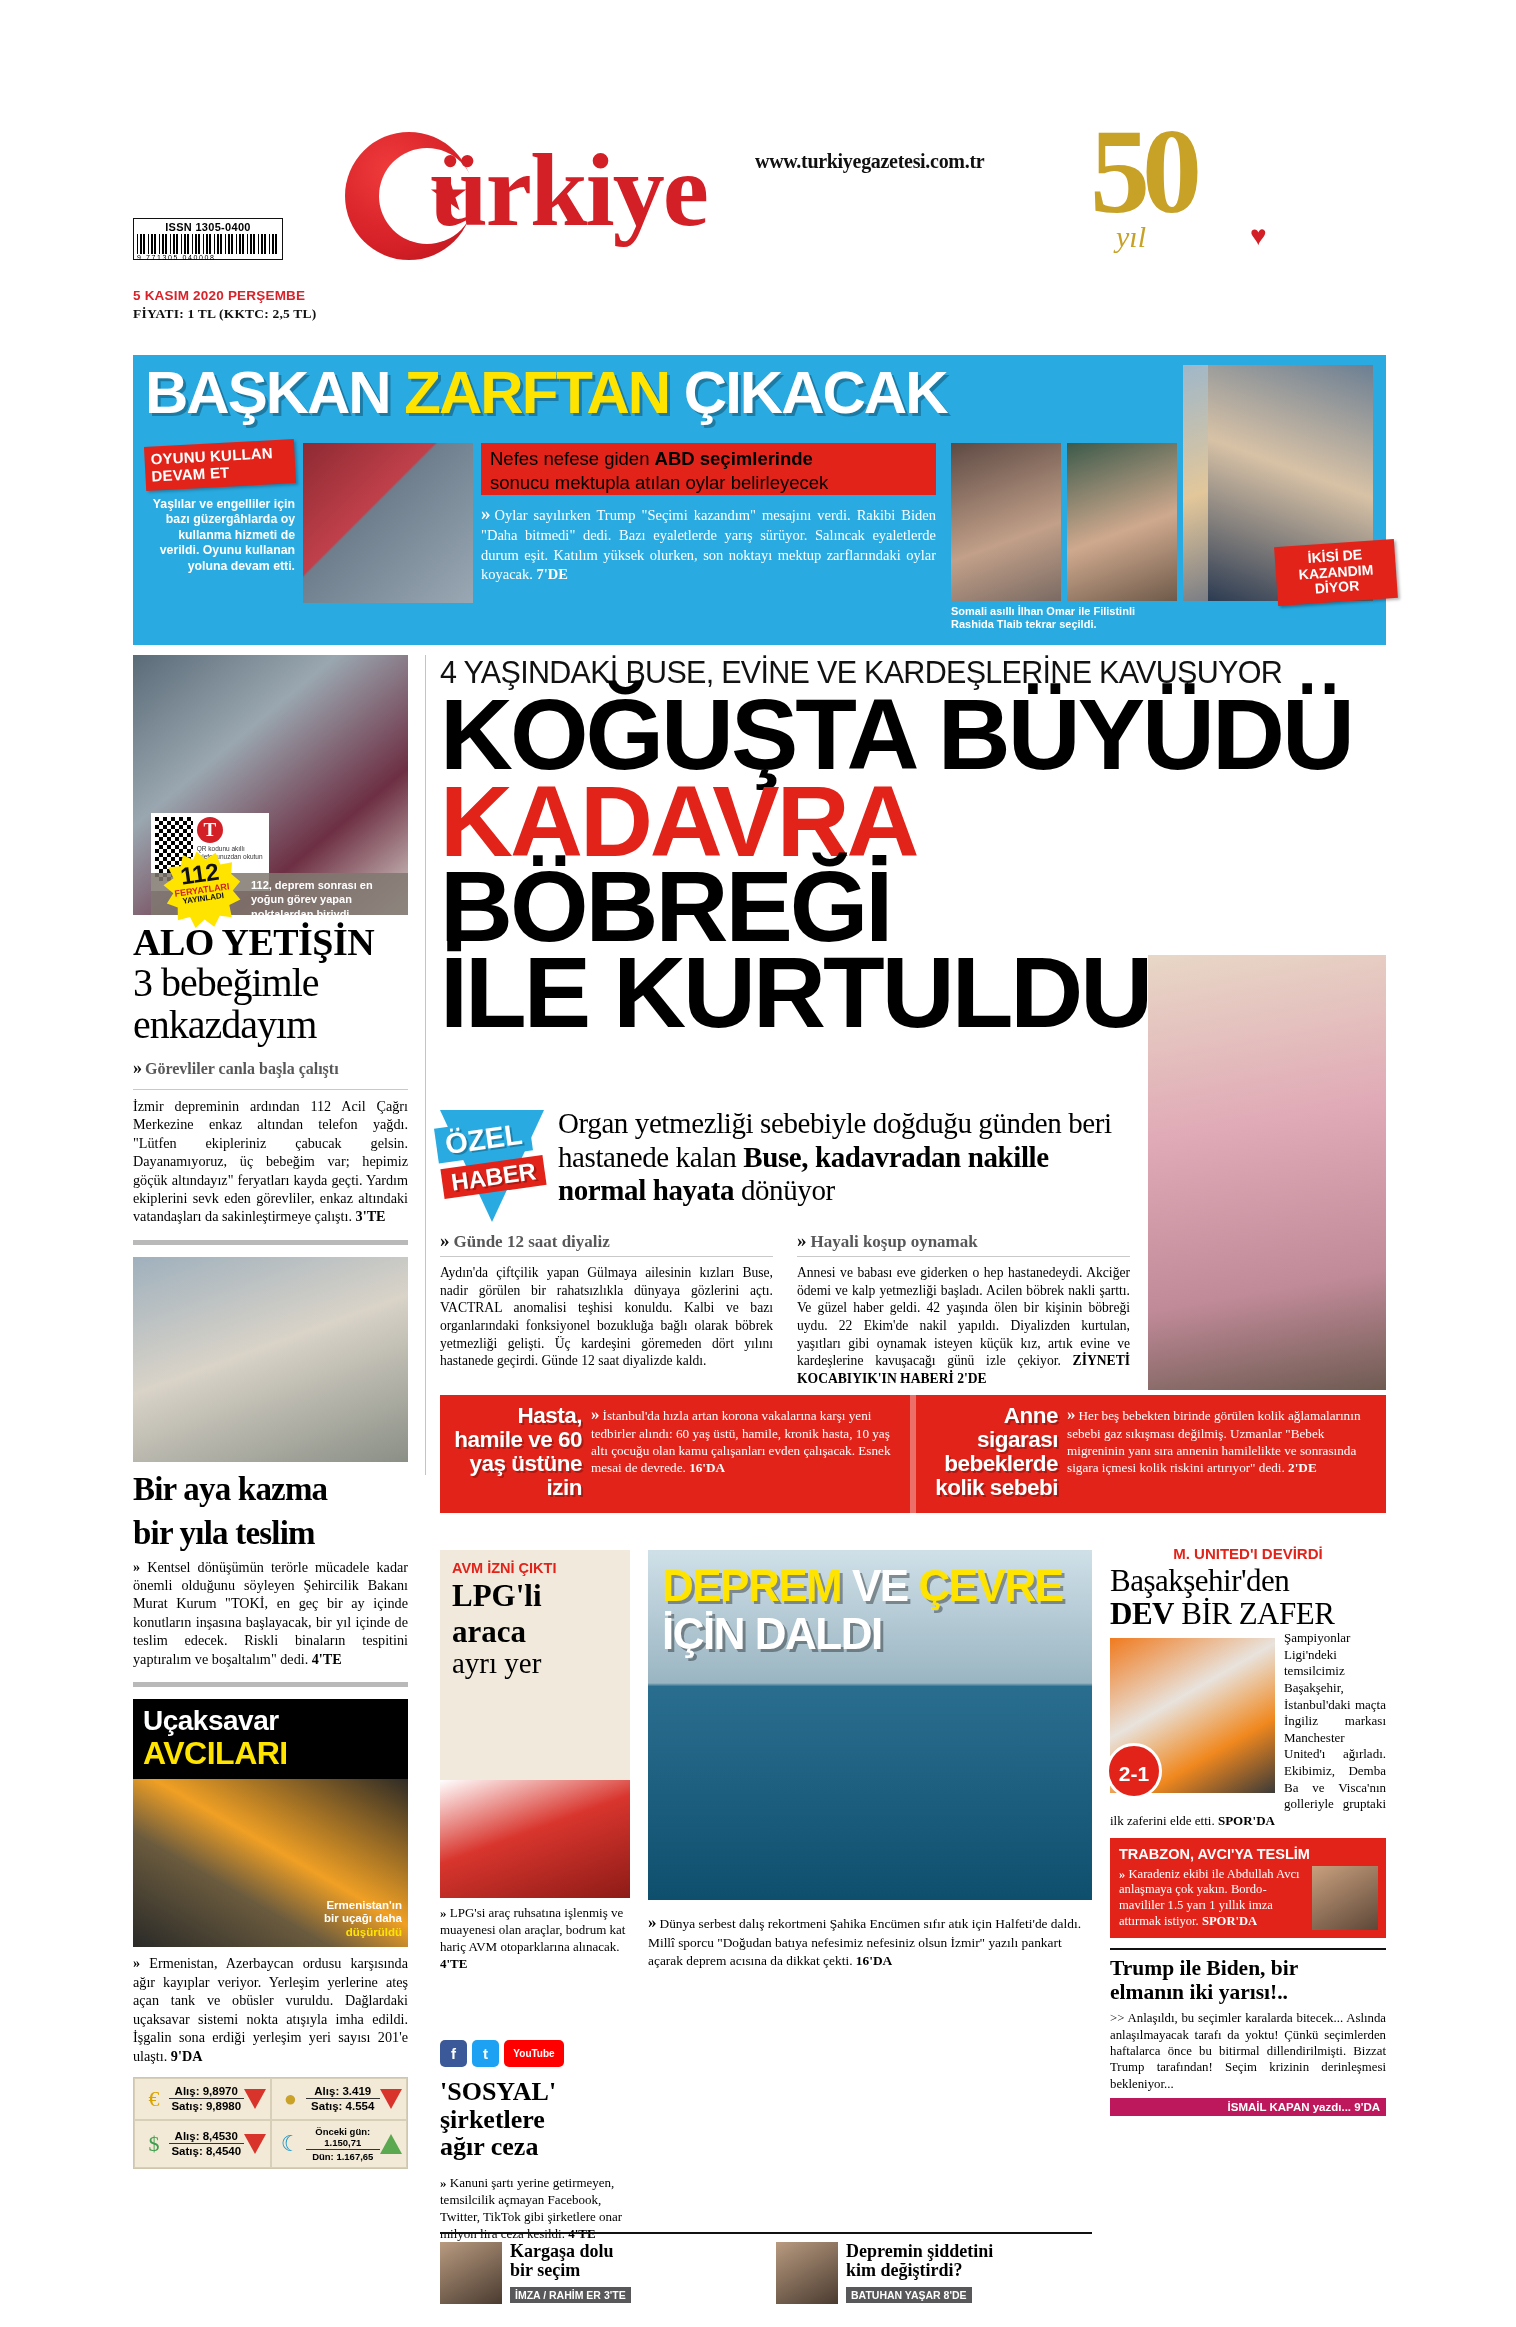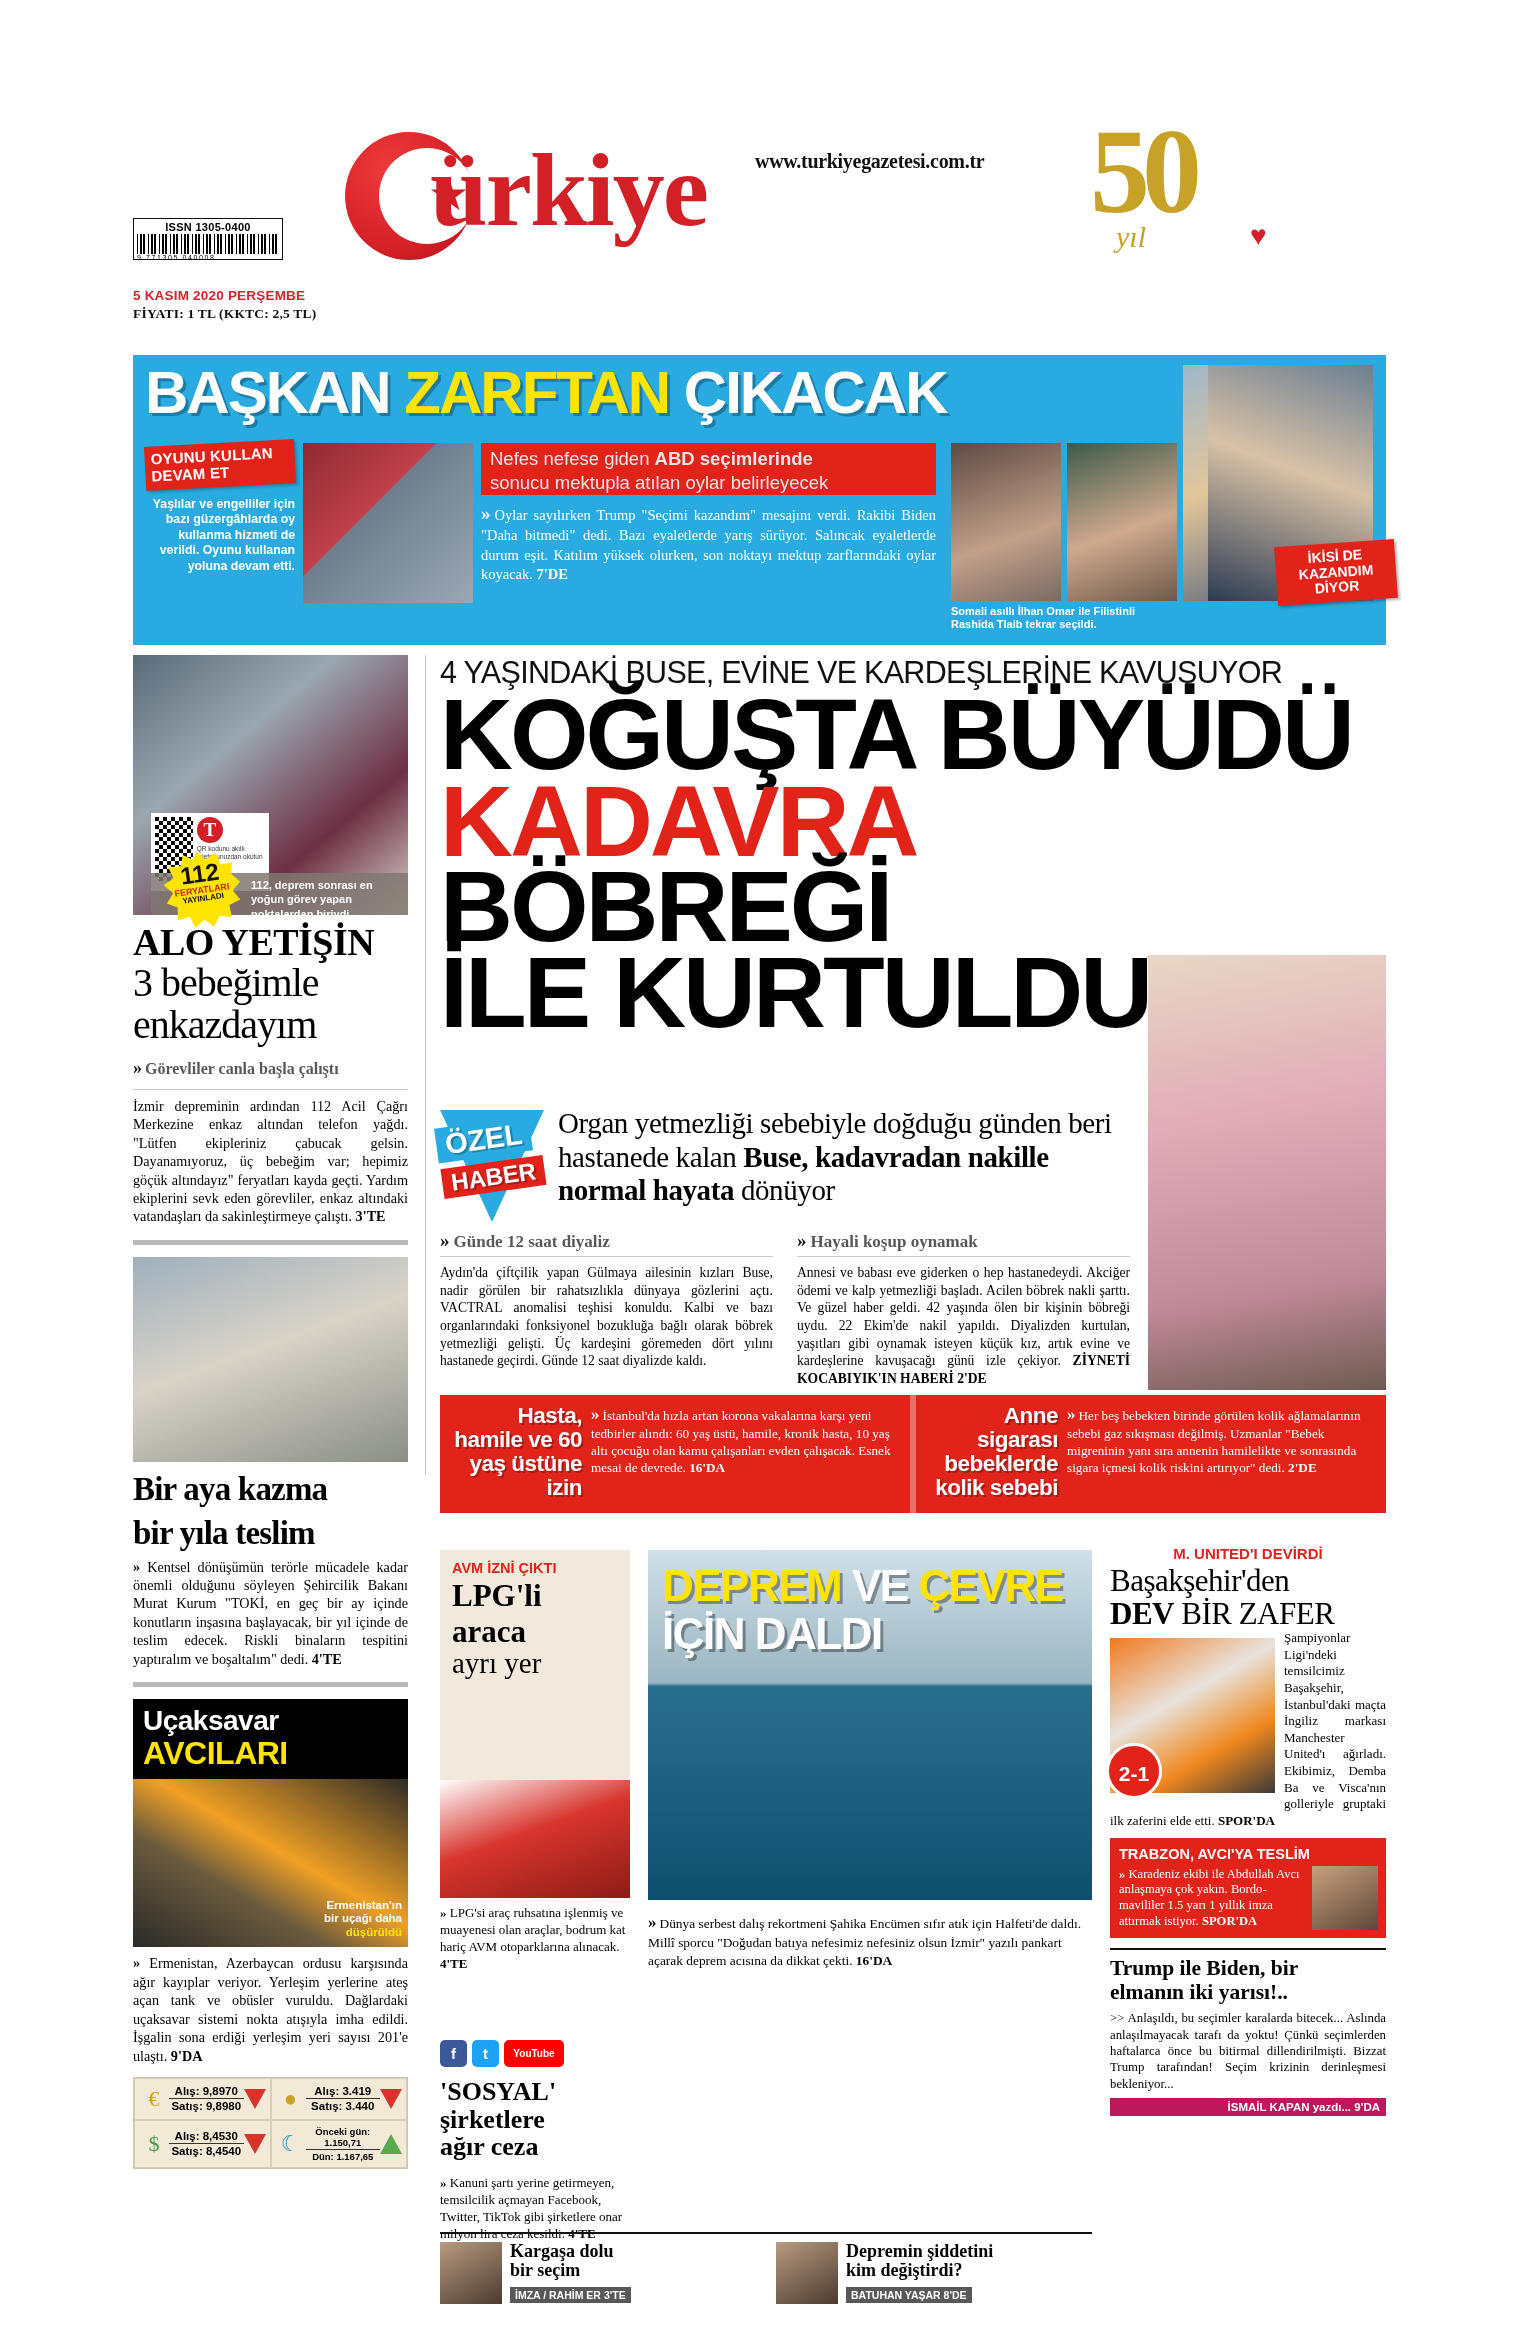--- a/index.html
+++ b/index.html
@@ -71,21 +71,21 @@
   }
   .oyunu-text {
     margin-top:10px; color:#fff; text-align:right; font-family:"Liberation Sans",sans-serif;
     font-size:12.3px; font-weight:700; line-height:1.26;
   }
   .ph { background:#b9c7cf; position:absolute; overflow:hidden; }
   .ph-car { left:170px; top:88px; width:170px; height:160px;
      background:linear-gradient(135deg,#8e2a33 0%,#c0404a 40%,#6e7e8c 41%,#9aa8b4 100%); }
   .nefes-bar {
     position:absolute; left:348px; top:88px; width:455px; height:52px; background:#e2231a;
-    color:#e5e5e5; font-family:"Liberation Sans",sans-serif; font-size:18.5px; line-height:1.32;
+    color:#000000; font-family:"Liberation Sans",sans-serif; font-size:18.5px; line-height:1.32;
     padding:4px 9px;
   }
   .nefes-bar b { font-weight:700; }
   .oylar-body {
     position:absolute; left:348px; top:146px; width:455px; color:#fff;
     font-family:"Liberation Serif",serif; font-size:14.5px; line-height:1.33; text-align:justify;
   }
   .oylar-body .chev { font-weight:700; font-size:19px; margin-right:4px; }
   .ph-w1 { left:818px; top:88px; width:110px; height:158px; background:linear-gradient(160deg,#5e4a44,#c2a089 60%,#7a6a63); }
   .ph-w2 { left:934px; top:88px; width:110px; height:158px; background:linear-gradient(160deg,#3d5a4a,#cfa98e 55%,#6e5a4a); }
@@ -384,21 +384,21 @@
         <div class="fx-vals">
           <div class="top">Alış: 9,8970</div>
           <div class="bot">Satış: 9,8980</div>
         </div>
         <div class="arrow-dn"></div>
       </div>
       <div class="fx-cell">
         <div class="fx-ico" style="color:#c9a227">●</div>
         <div class="fx-vals">
           <div class="top">Alış: 3.419</div>
-          <div class="bot">Satış: 3.440</div>
+          <div class="bot">Satış: 4.554</div>
         </div>
         <div class="arrow-dn"></div>
       </div>
       <div class="fx-cell">
         <div class="fx-ico" style="color:#3f9e4d">$</div>
         <div class="fx-vals">
           <div class="top">Alış: 8,4530</div>
           <div class="bot">Satış: 8,4540</div>
         </div>
         <div class="arrow-dn"></div>

